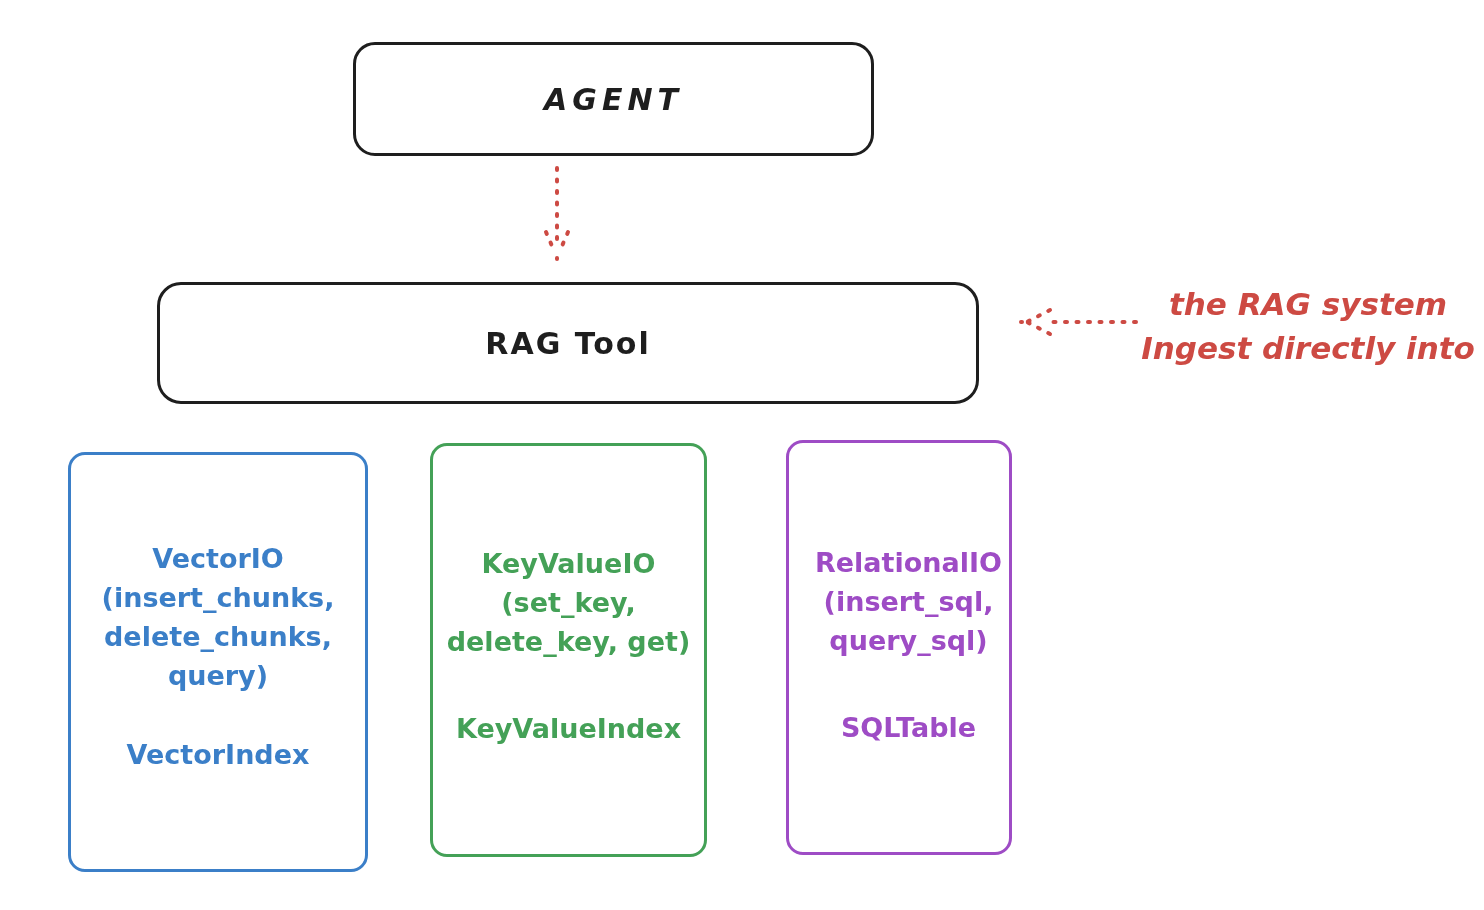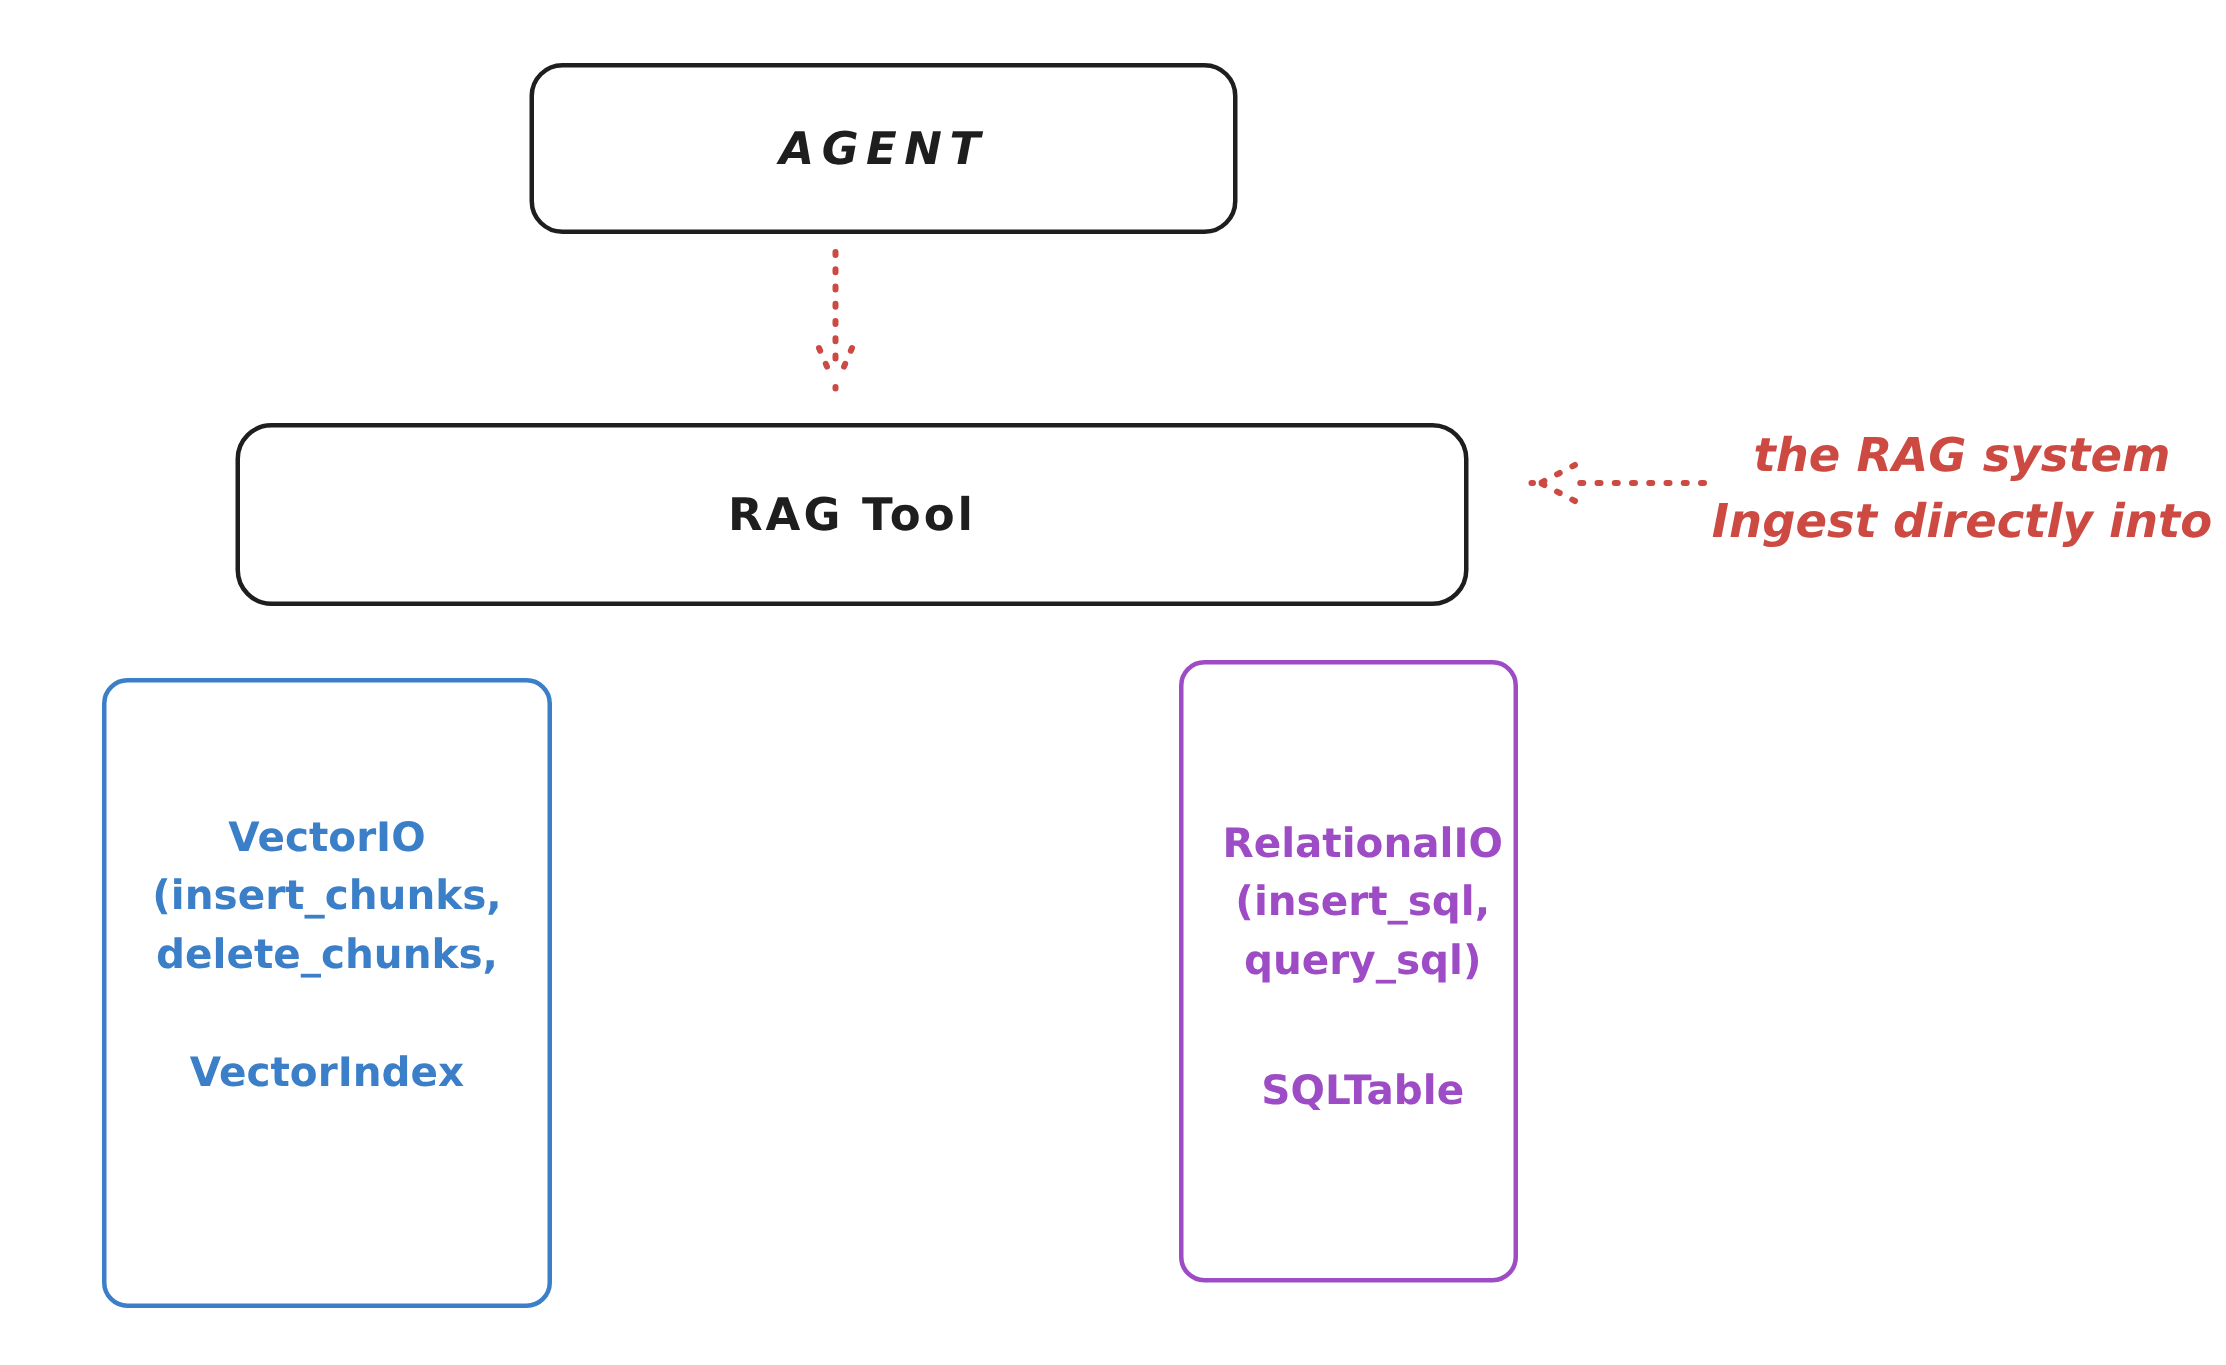--- a/index.html
+++ b/index.html
@@ -31,21 +31,21 @@
     position: absolute;
     box-sizing: border-box;
     display: flex;
     align-items: center;
     justify-content: center;
     border: 3.5px solid var(--ink, #1e1e1e);
     background: transparent;
   }
   .node-agent {
     left: 353px; top: 42px;
-    width: 472px; height: 114px;
+    width: 521px; height: 114px;
     border-radius: 22px;
   }
   .node-rag {
     left: 157px; top: 282px;
     width: 822px; height: 122px;
     border-radius: 24px;
   }
   .node-label {
     color: var(--ink, #1e1e1e);
     font-size: 30px;
@@ -135,23 +135,30 @@
 
   <div class="annotation">
     <div>the RAG system</div>
     <div>Ingest directly into</div>
   </div>
 
   <div class="io-box io-blue">
     <div>VectorIO</div>
     <div>(insert_chunks,</div>
     <div>delete_chunks,</div>
+    <div>query)</div>
     <span class="io-index">VectorIndex</span>
   </div>
 
+  <div class="io-box io-green">
+    <div>KeyValueIO</div>
+    <div>(set_key,</div>
+    <div>delete_key, get)</div>
+    <span class="io-index">KeyValueIndex</span>
+  </div>
 
   <div class="io-box io-purple">
     <div>RelationalIO</div>
     <div>(insert_sql,</div>
     <div>query_sql)</div>
     <span class="io-index">SQLTable</span>
   </div>
 
 </div>
 

